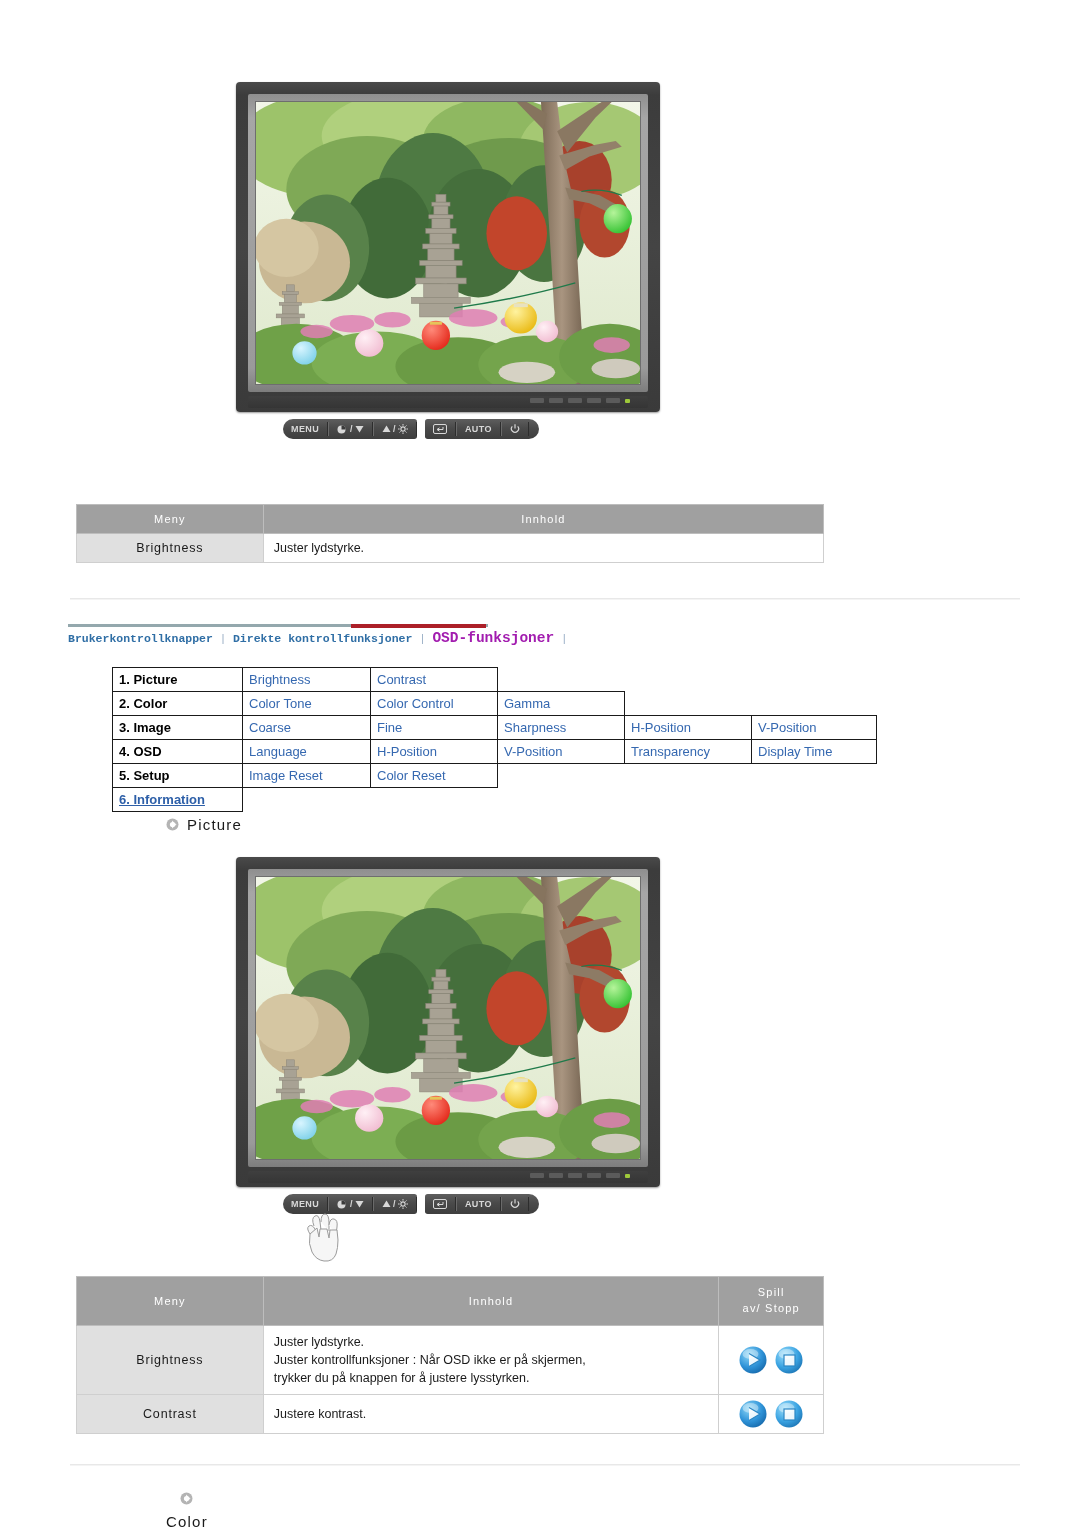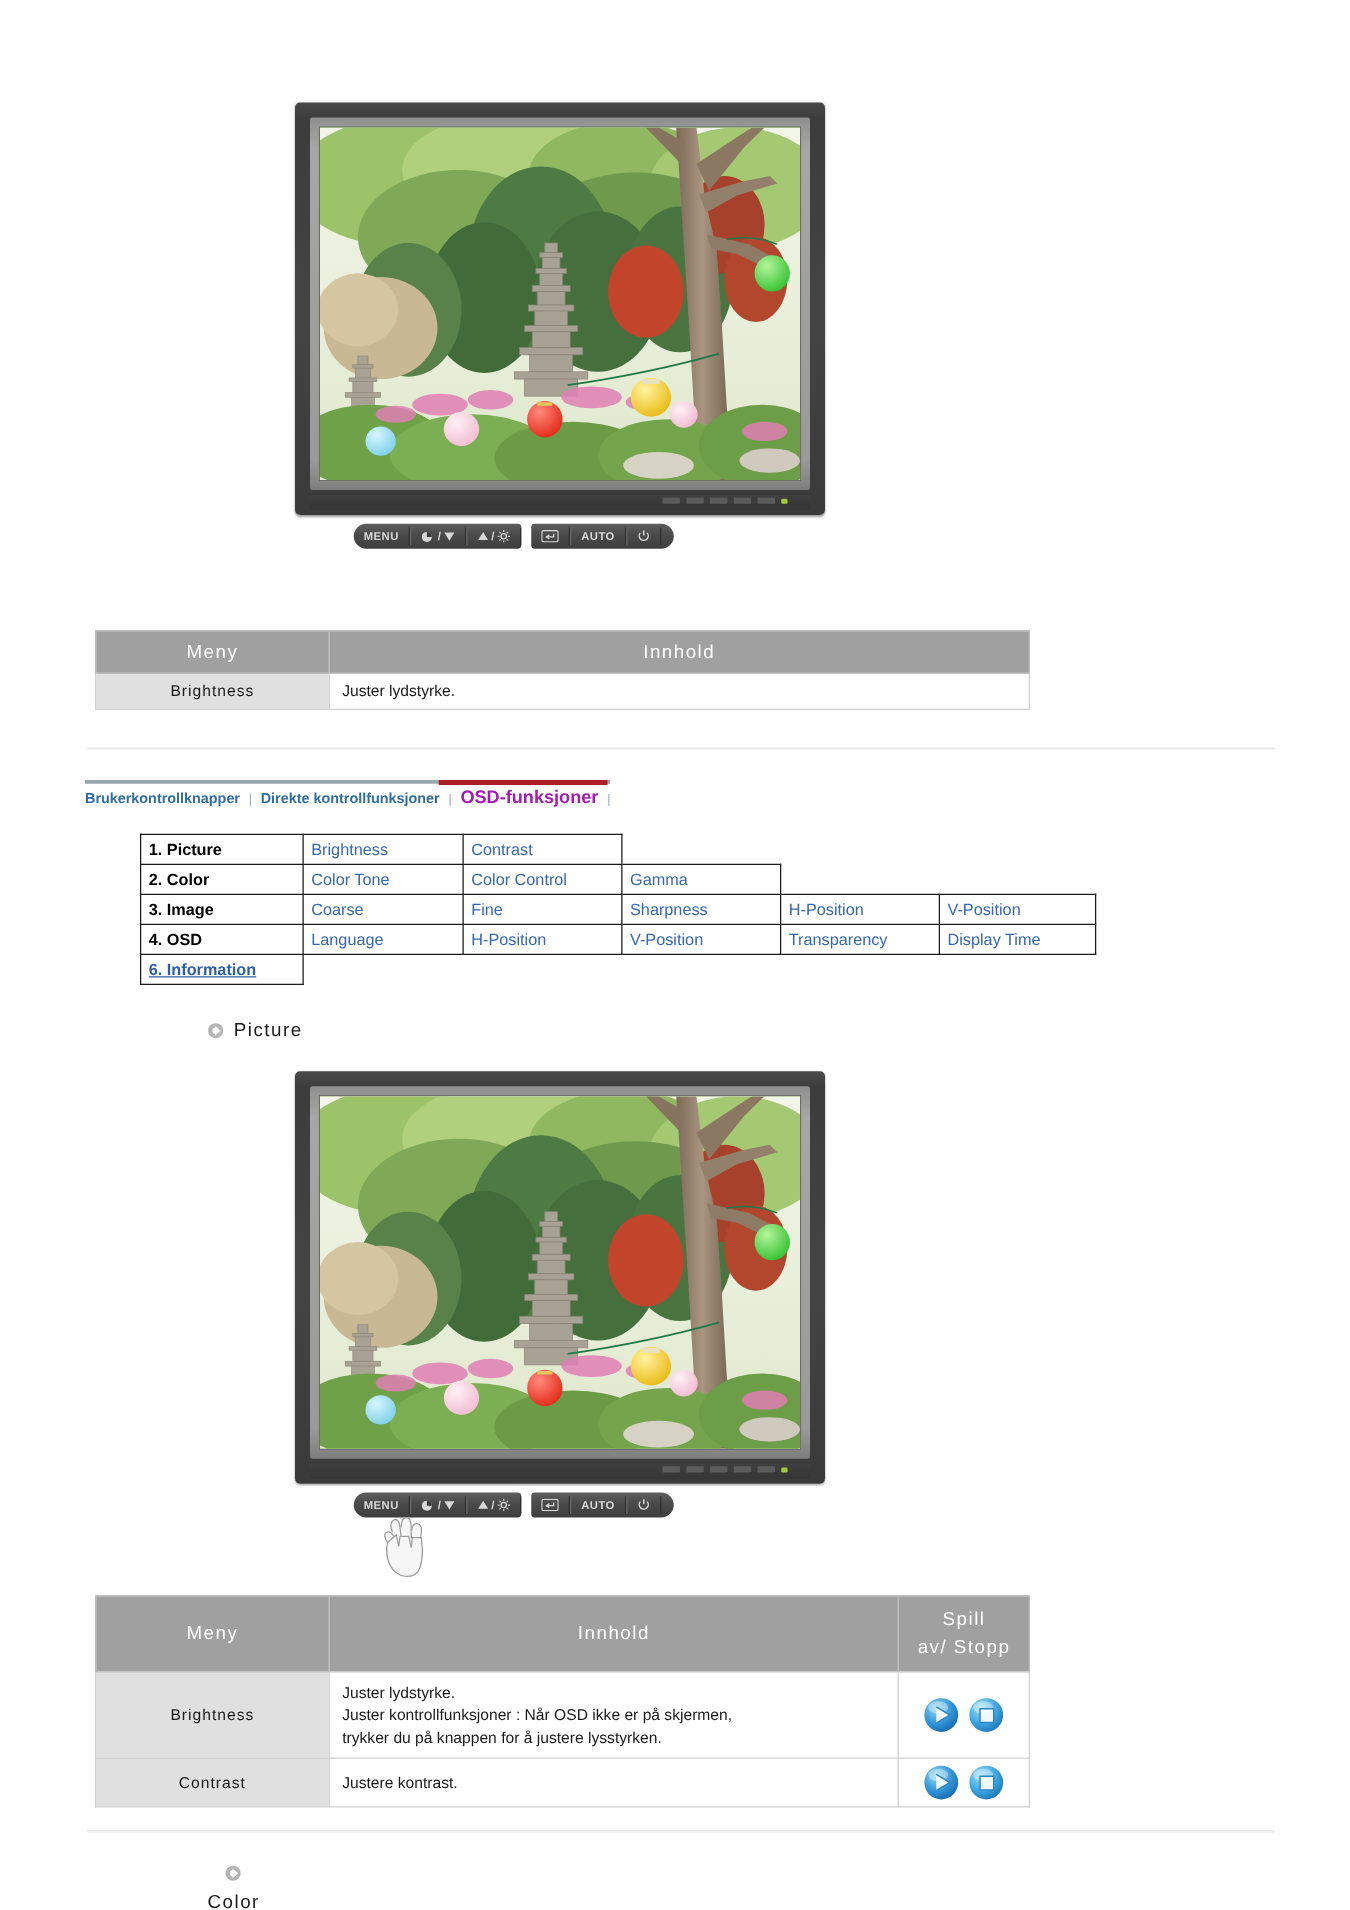--- a/index.html
+++ b/index.html
@@ -98,21 +98,21 @@
     font-size:12.5px;
   }
   .gray-table th {
     background:#a0a0a0;
     color:#ffffff;
     font-weight:normal;
     letter-spacing:1.2px;
     text-align:center;
     border:1px solid #bdbdbd;
     padding:8px 4px;
-    font-size:15px;
+    font-size:11px;
   }
   .gray-table td {
     border:1px solid #cfcfcf;
     padding:7px 10px;
     color:#1a1a1a;
     vertical-align:middle;
     background:#ffffff;
   }
   .gray-table td.menu-cell {
     background:#e0e0e0;
@@ -122,21 +122,21 @@
   }
   .gray-table td.play-cell { background:#ffffff; text-align:center; padding:4px; }
   .gray-table .line { display:block; line-height:1.45; }
 
   #table-brightness { left:76px; top:504px; width:748px; }
   #table-functions   { left:76px; top:1276px; width:748px; }
 
   .play-stop { display:flex; gap:6px; justify-content:center; align-items:center; }
 
   
-  .navbar { position:absolute; left:68px; top:624px; width:420px; height:30px; }
+  .navbar { position:absolute; left:68px; top:624px; width:420px; height:30px;font-family:Liberation Mono, monospace; }
   .nav-rule { position:absolute; left:0; top:0; height:3px; width:100%;
               background:#94a8ad; }
   .nav-rule-active { position:absolute; top:0; height:4px; background:#ac1f28; }
   .nav-items { position:absolute; top:6px; left:0; display:flex; align-items:baseline; }
   .nav-item { font-size:11.5px; font-weight:bold; color:#2f6ea5; white-space:nowrap; }
   .nav-item.active { color:#a21caf; font-size:14.5px; }
   .nav-sep { color:#8fa6c0; font-size:10px; padding:0 7px; }
 
   
   #osd-matrix {
@@ -416,20 +416,26 @@
       <td class="c4">H-Position</td>
       <td class="c5">V-Position</td>
     </tr>
     <tr>
       <td class="cat">4. OSD</td>
       <td class="c1">Language</td>
       <td class="c2">H-Position</td>
       <td class="c3">V-Position</td>
       <td class="c4">Transparency</td>
       <td class="c5">Display Time</td>
+    </tr>
+    <tr>
+      <td class="cat">5. Setup</td>
+      <td class="c1">Image Reset</td>
+      <td class="c2">Color Reset</td>
+      <td class="empty" colspan="3"></td>
     </tr>
     <tr>
       <td class="cat hl">6. Information</td>
       <td class="empty" colspan="5"></td>
     </tr>
   </tbody>
 </table>
 
 <div class="section-head" id="head-picture">
   <svg class="bullet-icon" viewBox="0 0 13 13">

